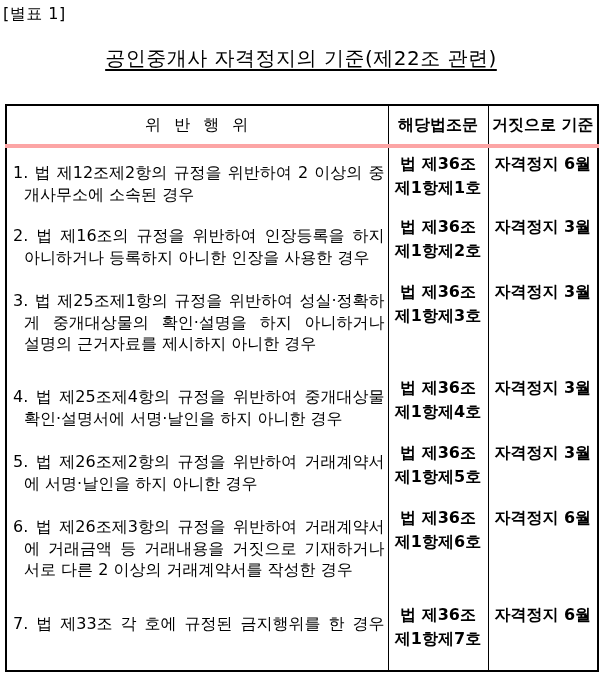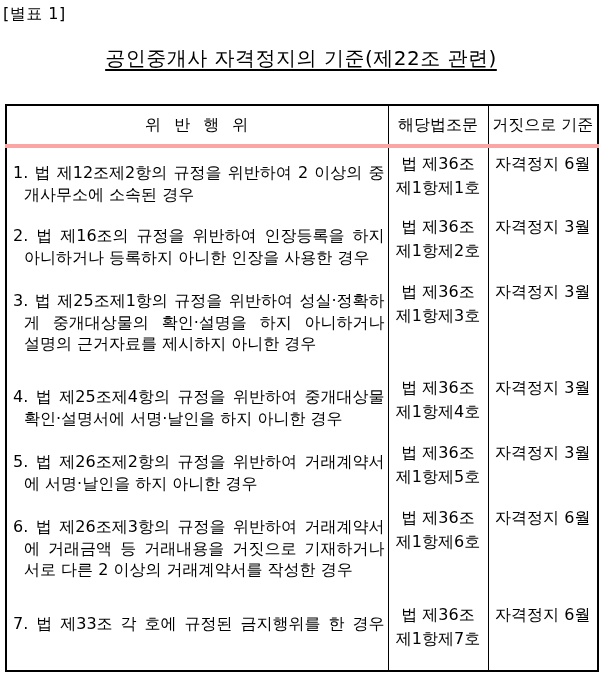--- a/index.html
+++ b/index.html
@@ -27,21 +27,21 @@
   }
   col.c1 { width: 382px; }
   col.c2 { width: 100px; }
   col.c3 { width: 110px; }
   th {
     font-weight: normal; font-size: 16px;
     height: 38px; padding: 0; vertical-align: middle; text-align: center;
     border-bottom: 4px solid #fca5a5;
   }
   th.h-violation { word-spacing: 6px; letter-spacing: 1px; }
-  th + th, td + td { border-left: 1px solid #000000; }
+  th + th, td + td { border-left: 1px solid #000000; font-weight: bold; }
   td { vertical-align: top; padding: 0; }
   td.violation {
     padding: 14px 3px 0 6px;
     line-height: 21.5px;
   }
   td.violation .ln { white-space: normal; }
   td.violation .cont { padding-left: 11px; }
   .just { text-align: justify; text-align-last: justify; }
   td.law, td.standard {
     padding-top: 4px; text-align: center; line-height: 24px;

